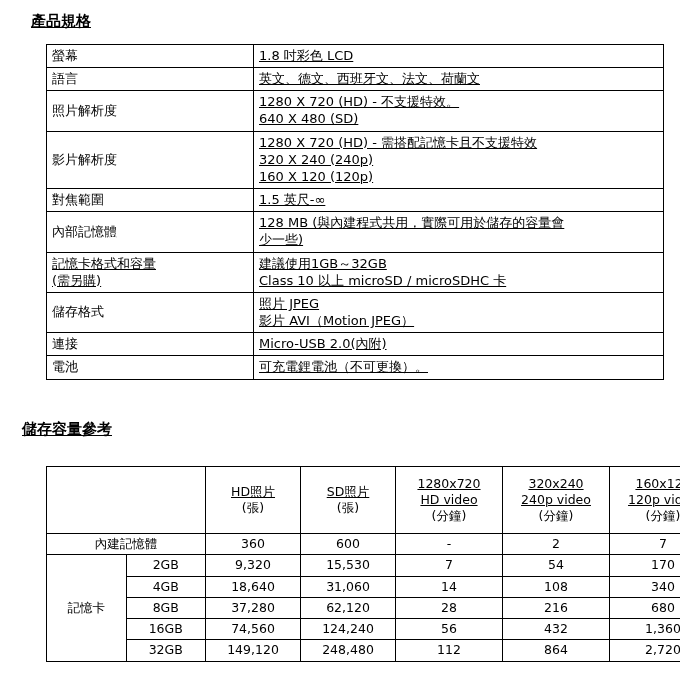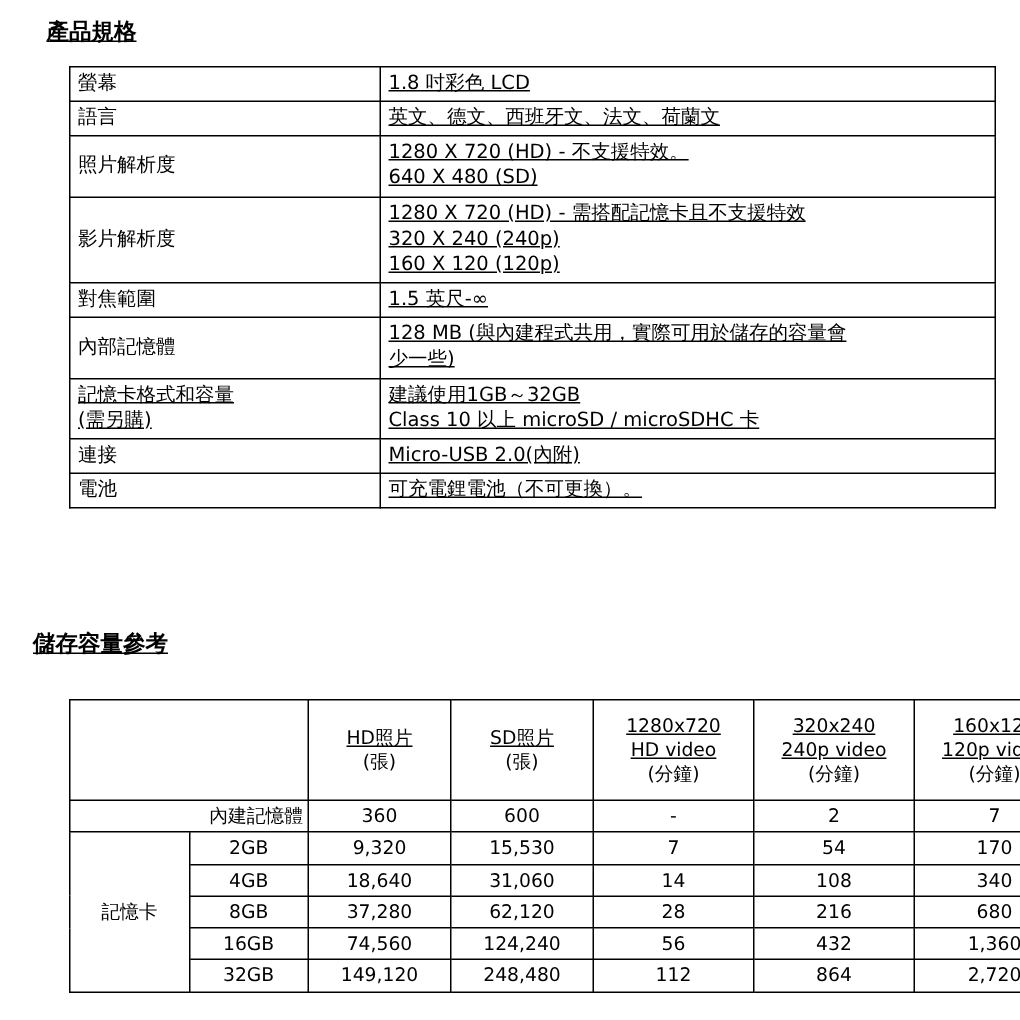--- a/index.html
+++ b/index.html
@@ -94,21 +94,21 @@
     display: block;
   }
   #cap-table .rowlabel-merge {
     width: 76px;
     text-align: center;
   }
   #cap-table .rowlabel-sub {
     width: 76px;
   }
   #cap-table .builtin {
-    text-align: right;
+    text-align: center;
   }
   #cap-table td.c1 { width: 88px; }
   #cap-table td.c2 { width: 88px; }
   #cap-table td.c3 { width: 100px; }
   #cap-table td.c4 { width: 100px; }
   #cap-table td.c5 { width: 100px; }
 </style>
 </head>
 <body>
 
@@ -164,20 +164,27 @@
         <td class="label">
           <span class="sub-line">記憶卡格式和容量</span>
           <span class="sub-line">(需另購)</span>
         </td>
         <td class="value">
           <span class="sub-line">建議使用1GB～32GB</span>
           <span class="sub-line">Class 10 以上  microSD / microSDHC 卡</span>
         </td>
       </tr>
       <tr>
+        <td class="label">儲存格式</td>
+        <td class="value">
+          <span class="sub-line">照片 JPEG</span>
+          <span class="sub-line">影片 AVI（Motion JPEG）</span>
+        </td>
+      </tr>
+      <tr>
         <td class="label">連接</td>
         <td class="value">
           <span class="sub-line">Micro-USB 2.0(內附)</span>
         </td>
       </tr>
       <tr>
         <td class="label">電池</td>
         <td class="value">
           <span class="sub-line">可充電鋰電池（不可更換）。</span>
         </td>

